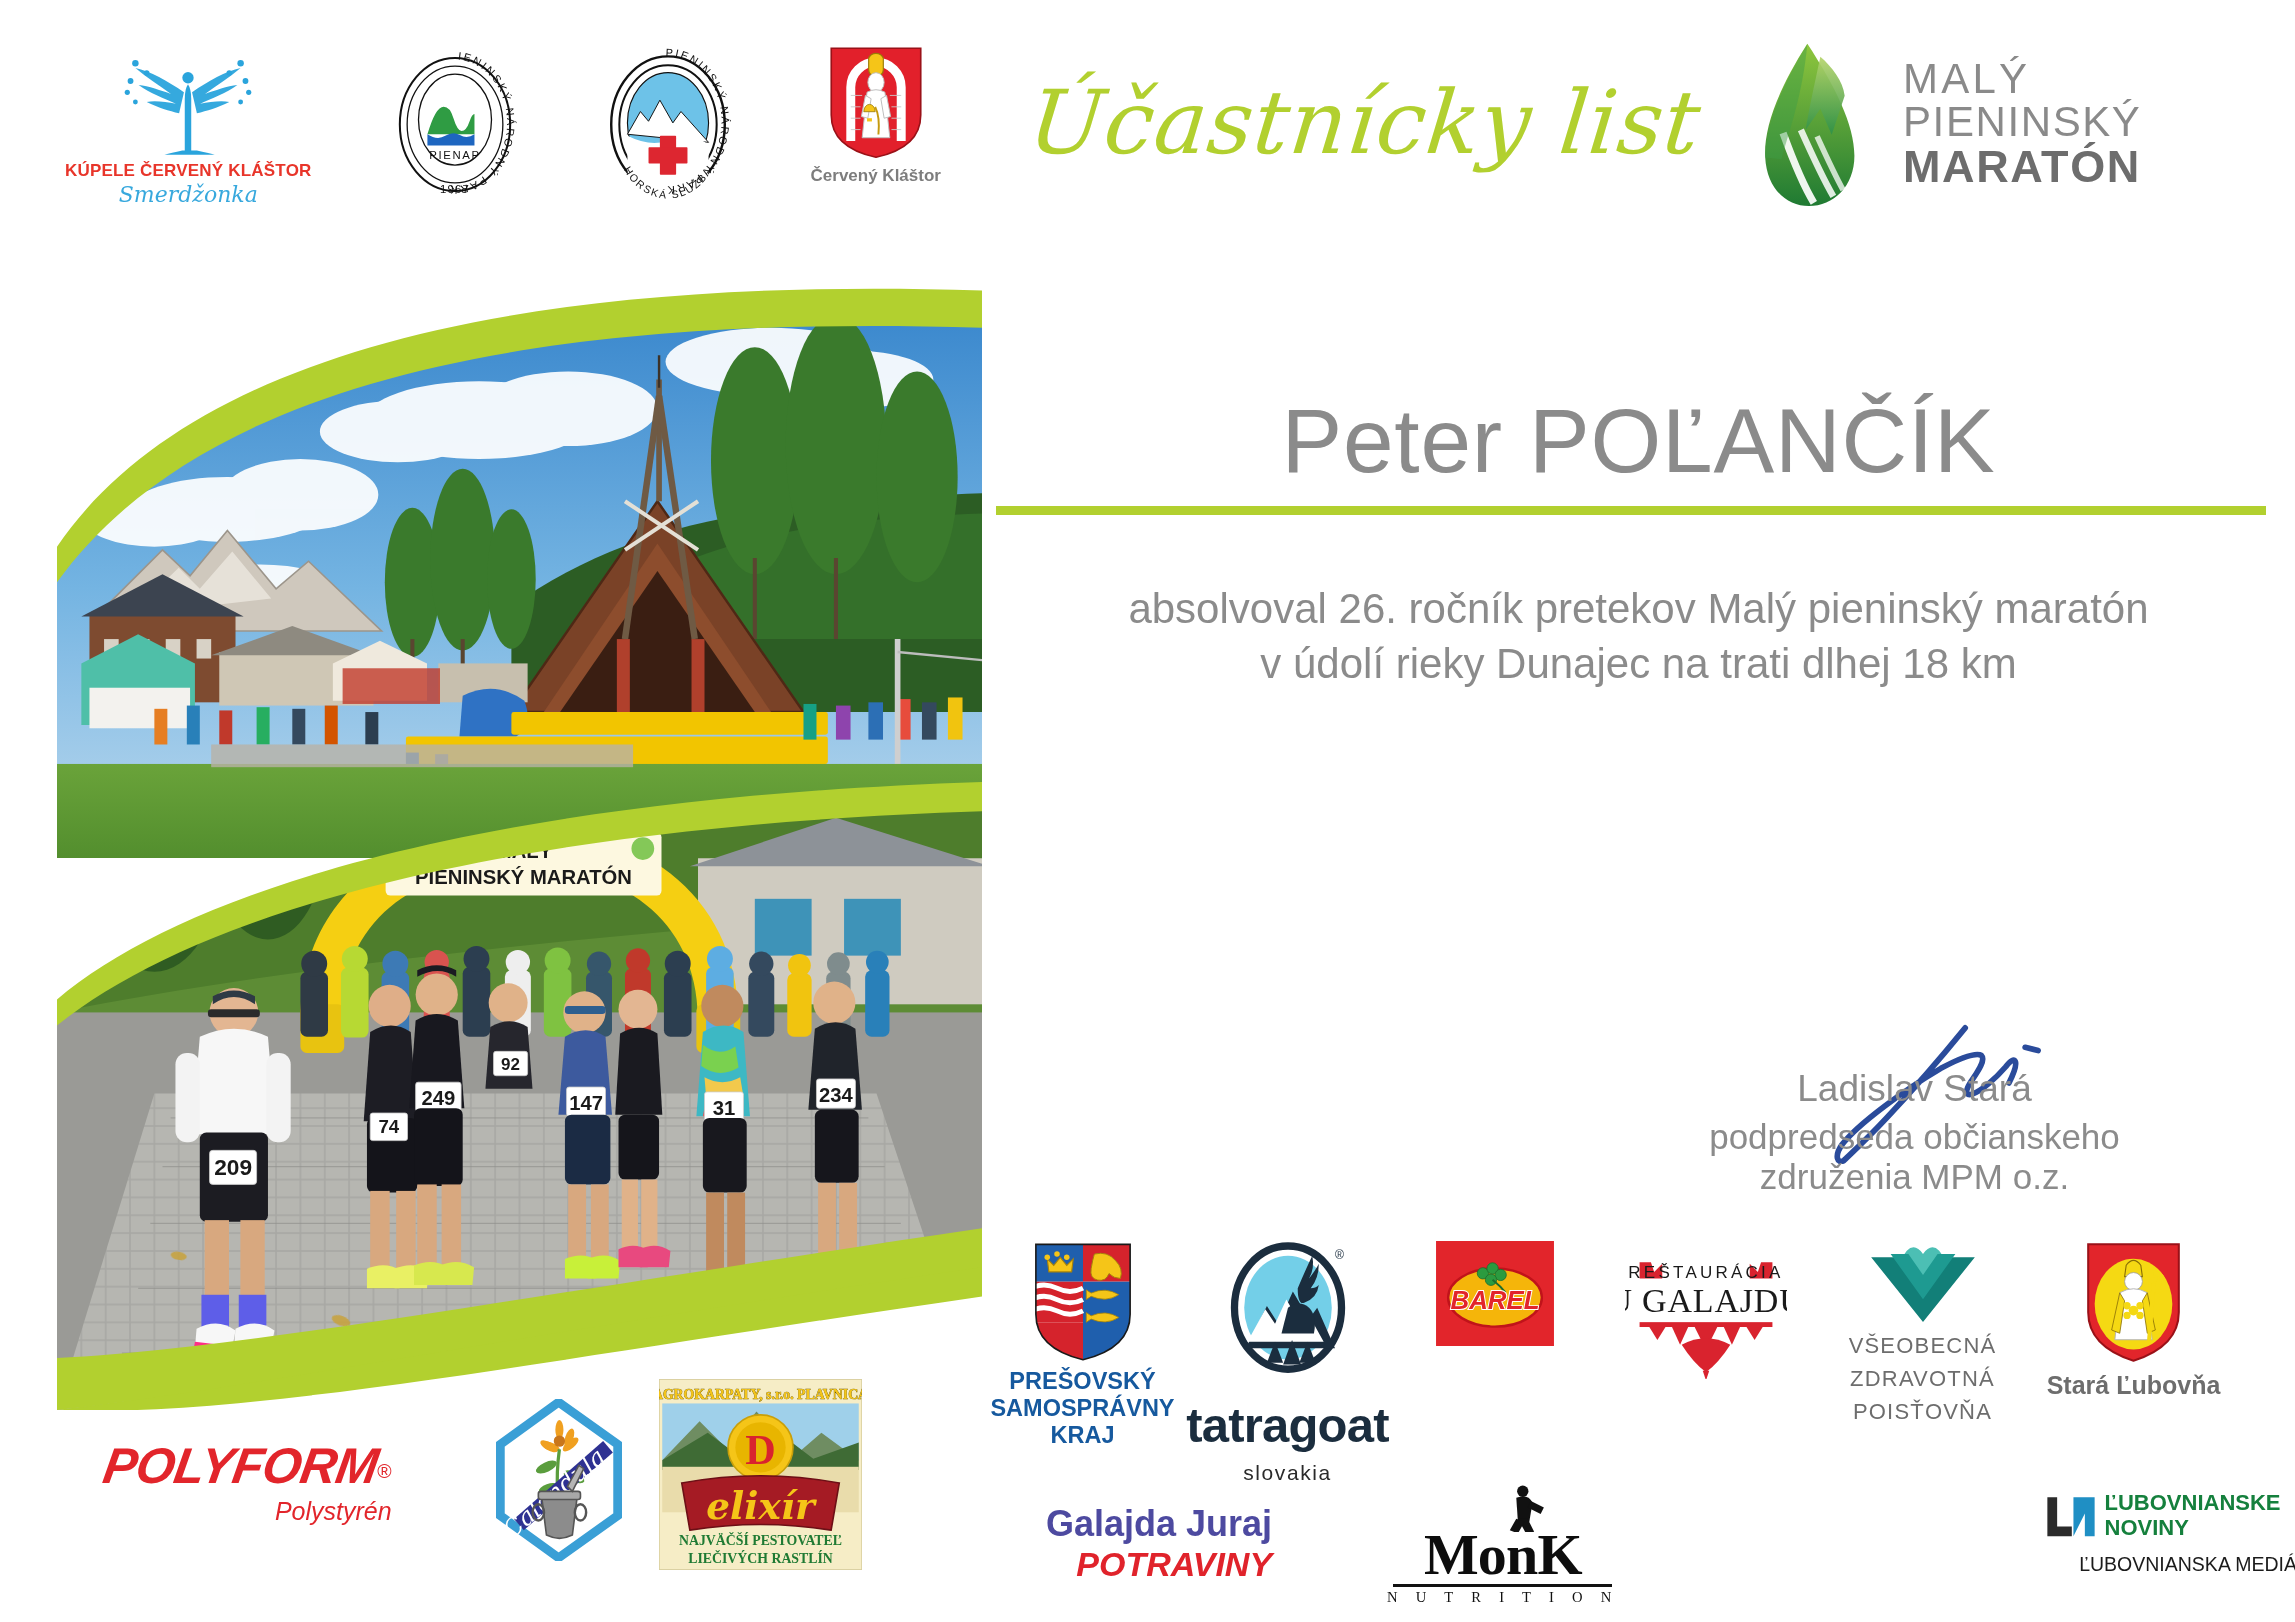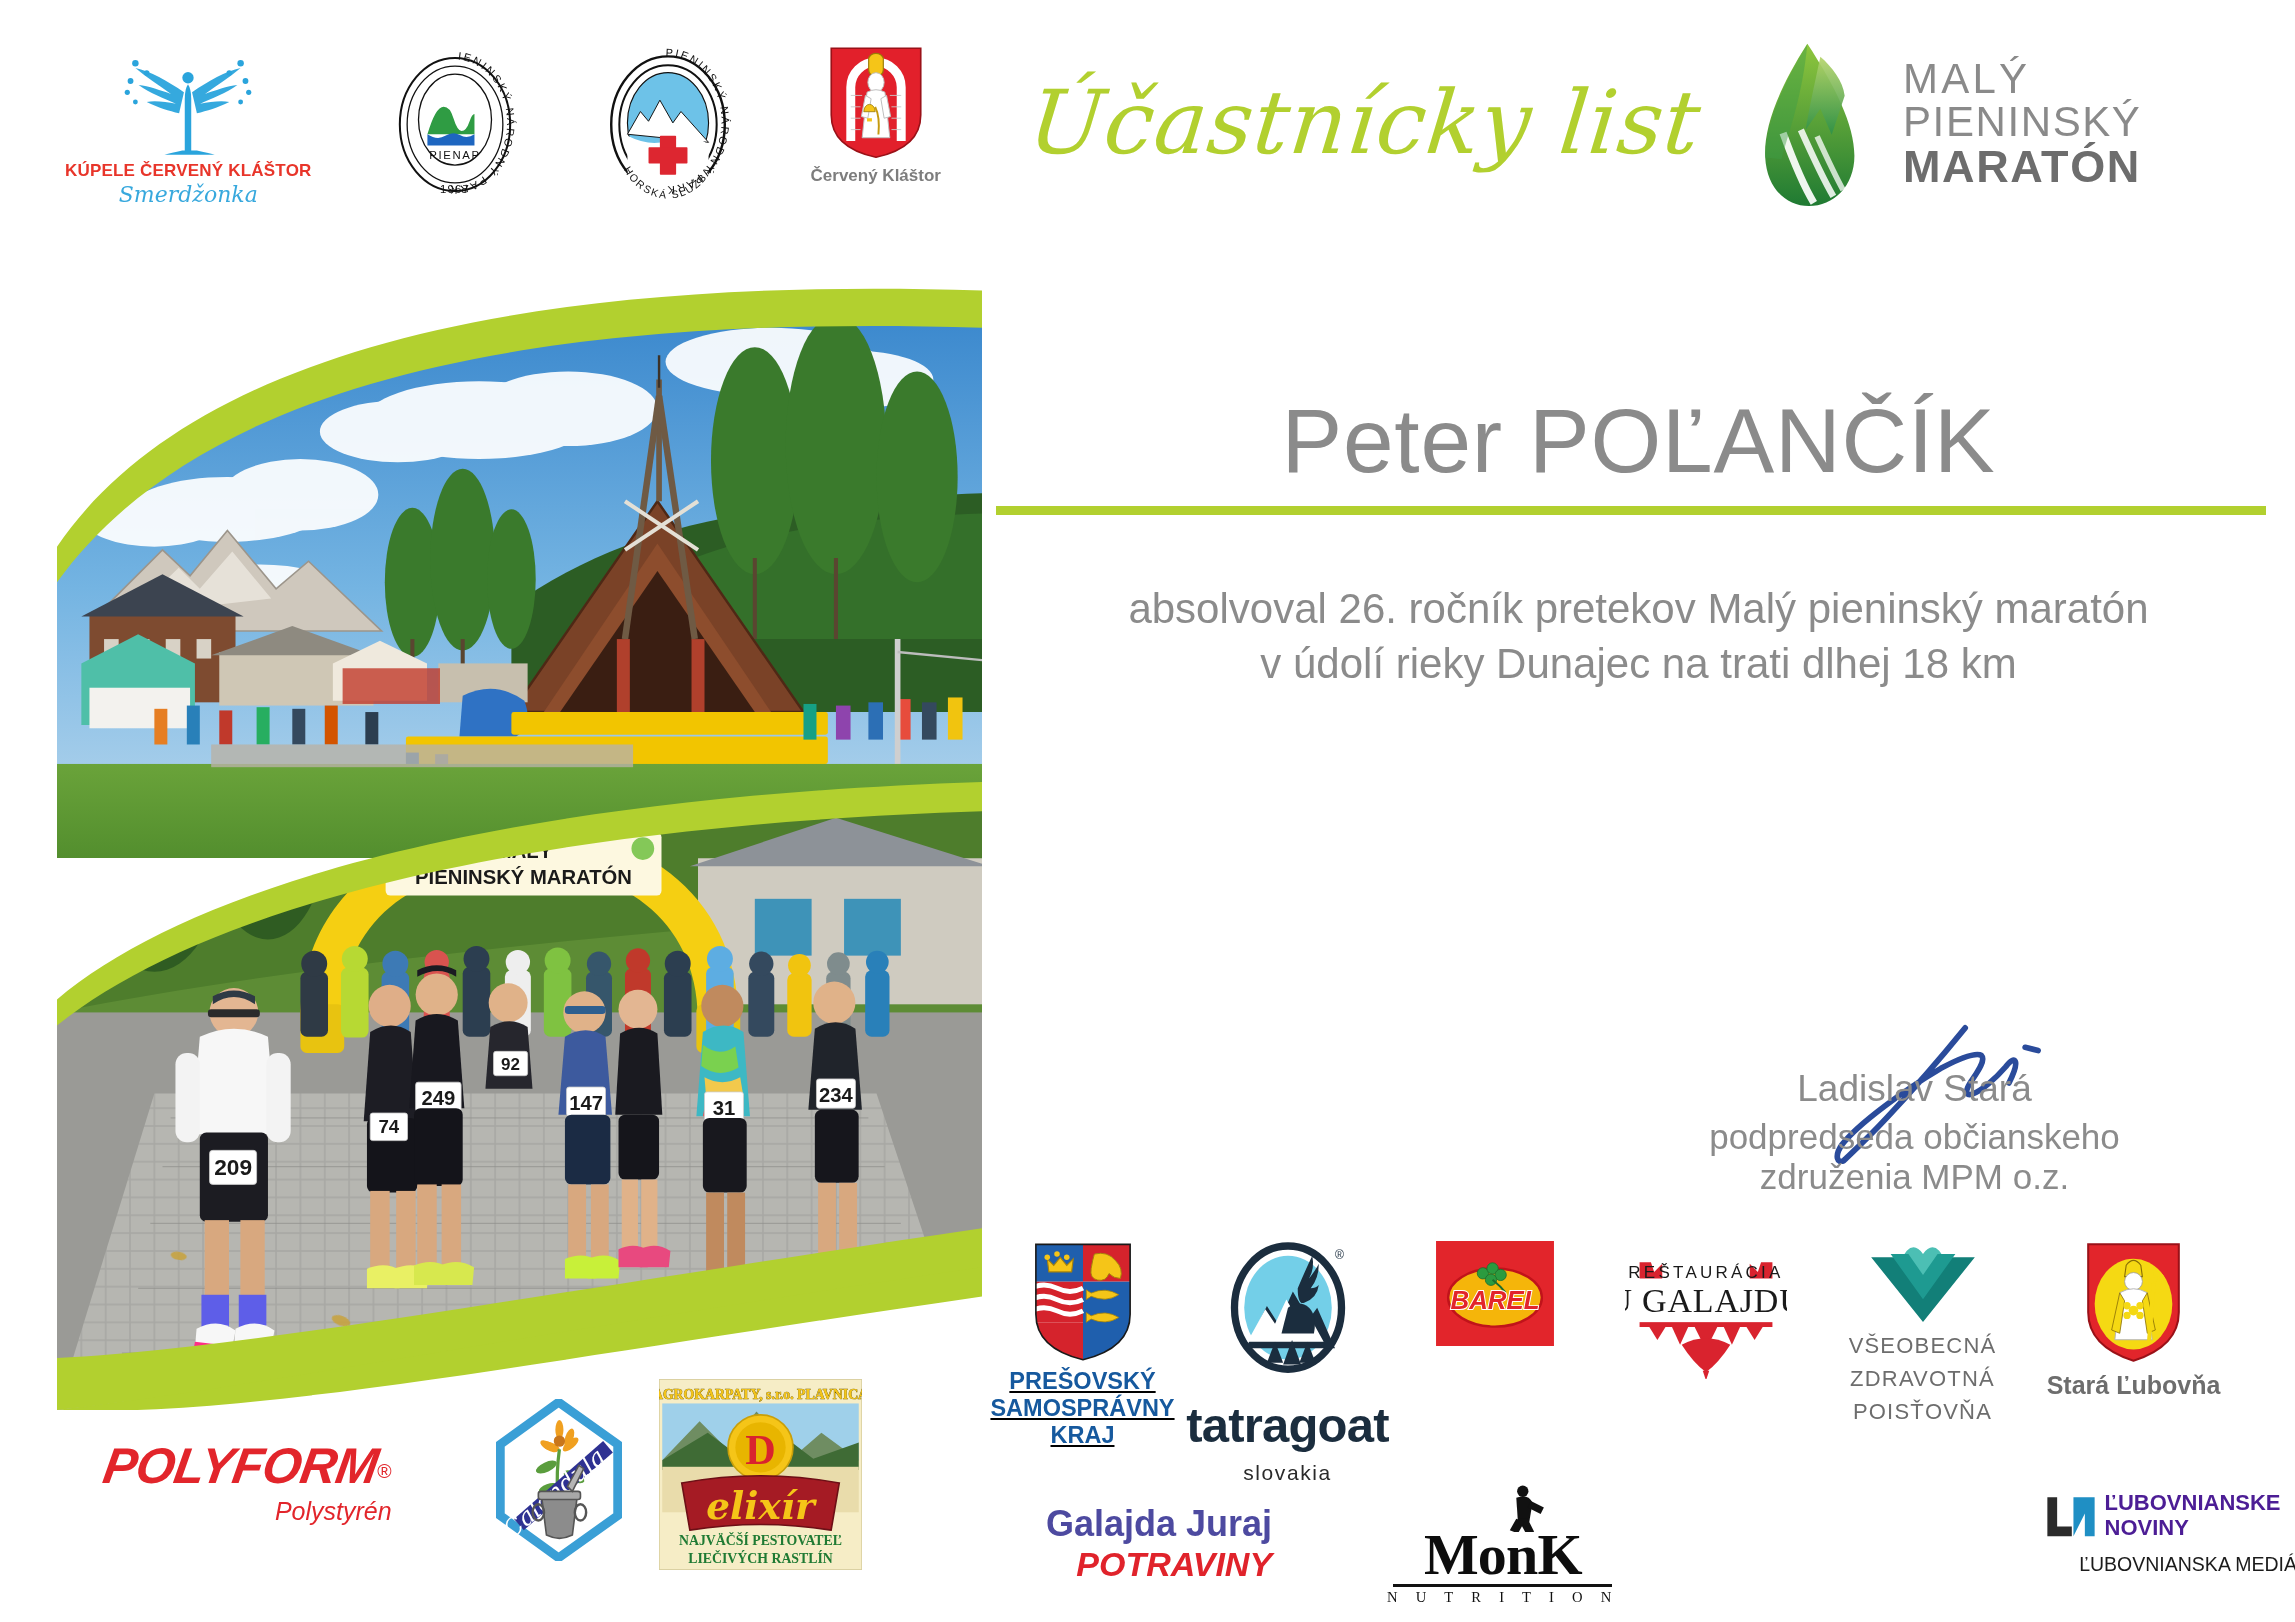--- a/index.html
+++ b/index.html
@@ -105,21 +105,21 @@
   .sig-name { font-size: 37px; color: #8b8b8b; position: relative; z-index: 2; }
   .sig-role { font-size: 35px; color: #8b8b8b; margin-top: 6.5px; }
 
   
   .sponsor-row-1 {
     position: absolute; left: 981px; top: 1241px;
     width: 1290px; height: 223px;
     display: flex; align-items: flex-start; gap: 0;
   }
   .sp { display: flex; flex-direction: column; align-items: center; justify-content: flex-start; }
-  .sp-psk { width: 203px; text-decoration: underline; }
+  .sp-psk { width: 203px; }
   .psk-txt { font-size: 23.5px; font-weight: bold; color: #16599e; line-height: 1.16; text-align: center; margin-top: 4.9px; }
   .sp-tatra { width: 207px; }
   .tatra-name { font-size: 49px; font-weight: bold; color: #1b2d3e; letter-spacing: -0.8px; margin-top: 13px; text-align: center; }
   .tatra-sub { font-size: 21px; color: #2a2a2a; letter-spacing: 1.6px; margin-top: 8px; }
   .sp-barel { width: 207px; }
   .sp-galajdu { width: 215px; }
   .sp-vzp { width: 219px; }
   .vzp-txt { font-size: 22px; color: #6d6d6d; letter-spacing: 1.2px; line-height: 1.5; text-align: center; margin-top: 6.5px; }
   .sp-sl { width: 203px; }
   .sl-label { font-size: 25px; font-weight: bold; color: #6d6d6d; margin-top: 6.5px; }
@@ -134,21 +134,21 @@
   .monk { position: absolute; left: 406px; top: 3.2px; text-align: center; }
   .monk-word { font-family: "Liberation Serif", serif; font-size: 58px; font-weight: bold; color: #0d0d0d; letter-spacing: -0.8px; line-height: 0.95; }
   .monk-rule { width: 219px; height: 3.2px; background: #111; margin: 1.6px auto 1.6px auto; }
   .monk-sub { font-family: "Liberation Serif", serif; font-size: 14.6px; letter-spacing: 7.3px; color: #111; }
   .pretekaj { position: absolute; left: 698px; top: 24px; display: flex; align-items: center; gap: 8px; }
   .pretekaj-txt { font-size: 47px; color: #8b8b8b; }
   .pretekaj-txt b { color: #2d6fb8; font-weight: normal; }
   .lms { position: absolute; left: 1063px; top: 11.4px; width: 568px; }
   .lms-row { display: flex; gap: 31px; }
   .lms-blk { display: flex; align-items: center; gap: 6.5px; }
-  .lms-txt { font-size: 22px; font-weight: bold; color: #4c1d95; line-height: 1.1; }
+  .lms-txt { font-size: 22px; font-weight: bold; color: #15803d; line-height: 1.1; }
   .lms-foot { font-size: 19.5px; color: #1b1b1b; margin-top: 13px; text-align: center; width: 519px; }
 
   
   .bl-polyform { position: absolute; left: 104px; top: 1437px; }
   .pf-word {
     font-size: 50px; font-weight: bold; font-style: italic; color: #e2252b;
     letter-spacing: -0.8px; transform: skewX(-9deg); display: inline-block;
   }
   .pf-reg { font-size: 19.5px; color: #e2252b; vertical-align: super; }
   .pf-sub { font-size: 25px; font-style: italic; color: #e2252b; text-align: right; margin-top: 1.6px; }

